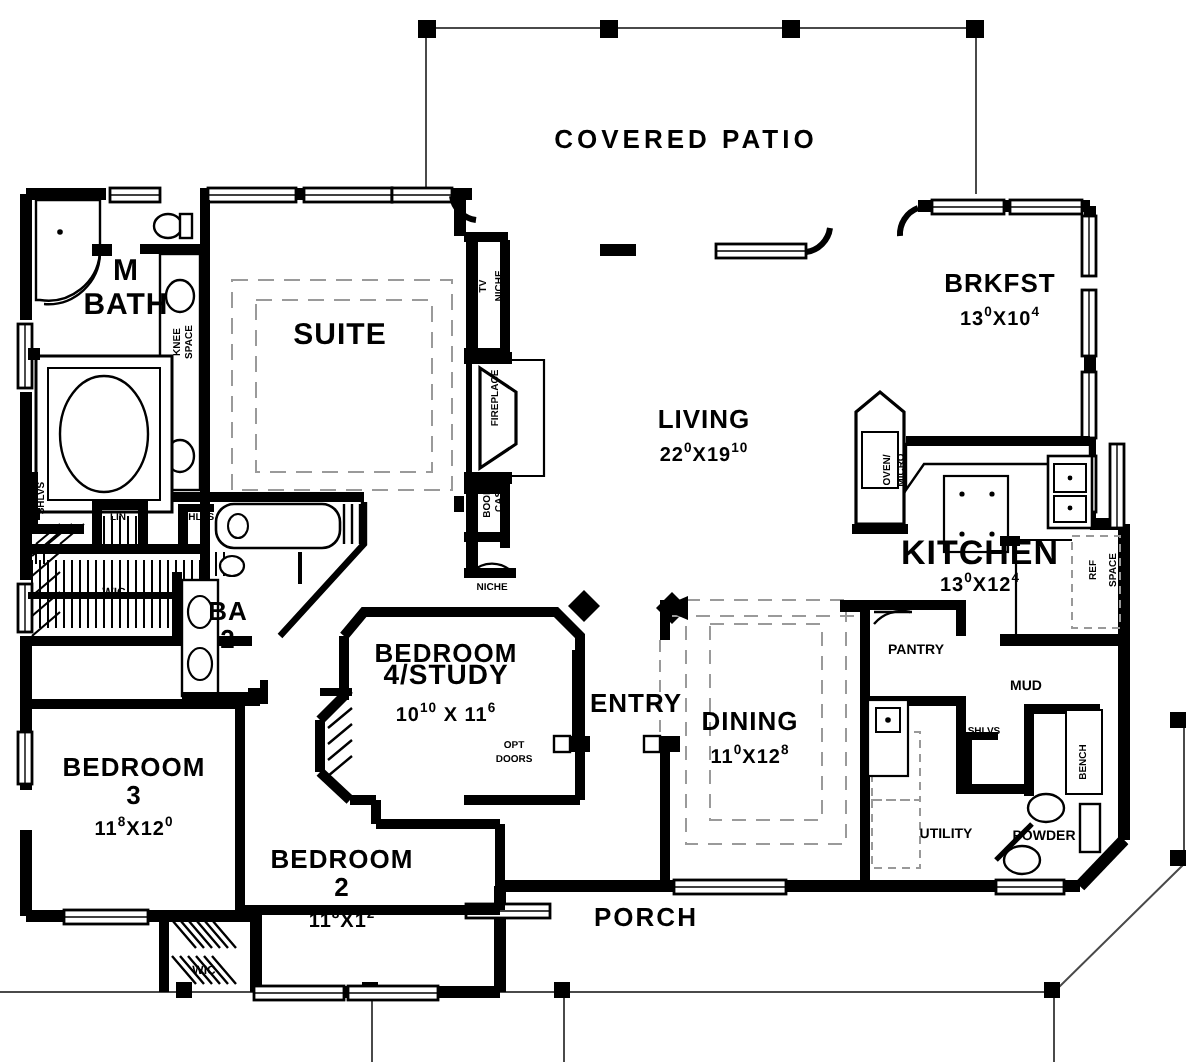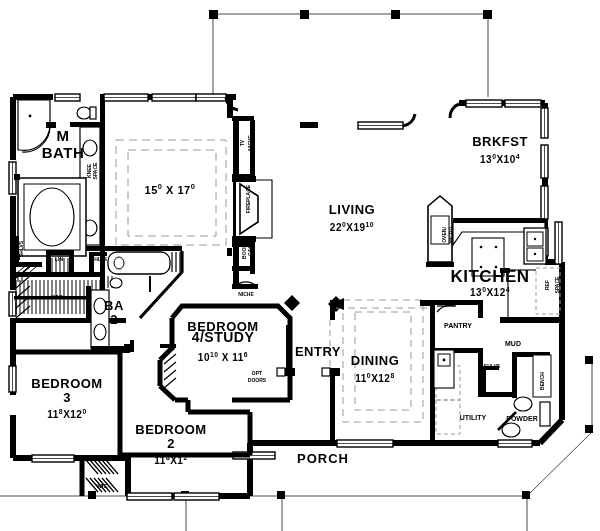--- a/index.html
+++ b/index.html
@@ -448,23 +448,24 @@
   </g>
 
   <g>
     <path d="M 403,126 A 14,14 0 0 0 415,114" fill="none" stroke="#000" stroke-width="3"></path>
     <path d="M 459,104 A 14,14 0 0 0 450,118" fill="none" stroke="#000" stroke-width="3"></path>
     <path d="M 226,98 A 14,14 0 0 0 238,110" fill="none" stroke="#000" stroke-width="3"></path>
     <rect x="300" y="122" width="18" height="6" fill="#000"></rect>
   </g>
 </svg>
 
-
-<div class="lbl room-dim" style="left:105px;top:182px;width:130px;font-size:11px;">
-  <span>15</span><span class="sup">0</span> X <span>17</span><span class="sup">0</span>
+<div class="lbl room-name" style="left:258px;top:63px;width:170px;font-size:13px;letter-spacing:2px;">COVERED PATIO</div>
+
+<div style="position:absolute;left:105px;top:160px;width:130px;text-align:center;">
+  <div class="lbl room-name" style="position:static;font-size:15px;">SUITE</div>
 </div>
 
 <div class="lbl room-name" style="left:38px;top:128px;width:50px;font-size:15px;">M</div>
 <div class="lbl room-name" style="left:25px;top:145px;width:76px;font-size:15px;">BATH</div>
 
 <div class="lbl room-name" style="left:455px;top:135px;width:90px;font-size:13px;">BRKFST</div>
 <div class="lbl room-dim" style="left:455px;top:153px;width:90px;font-size:10px;">
   <span>13</span><span class="sup">0</span>X<span>10</span><span class="sup">4</span>
 </div>
 

